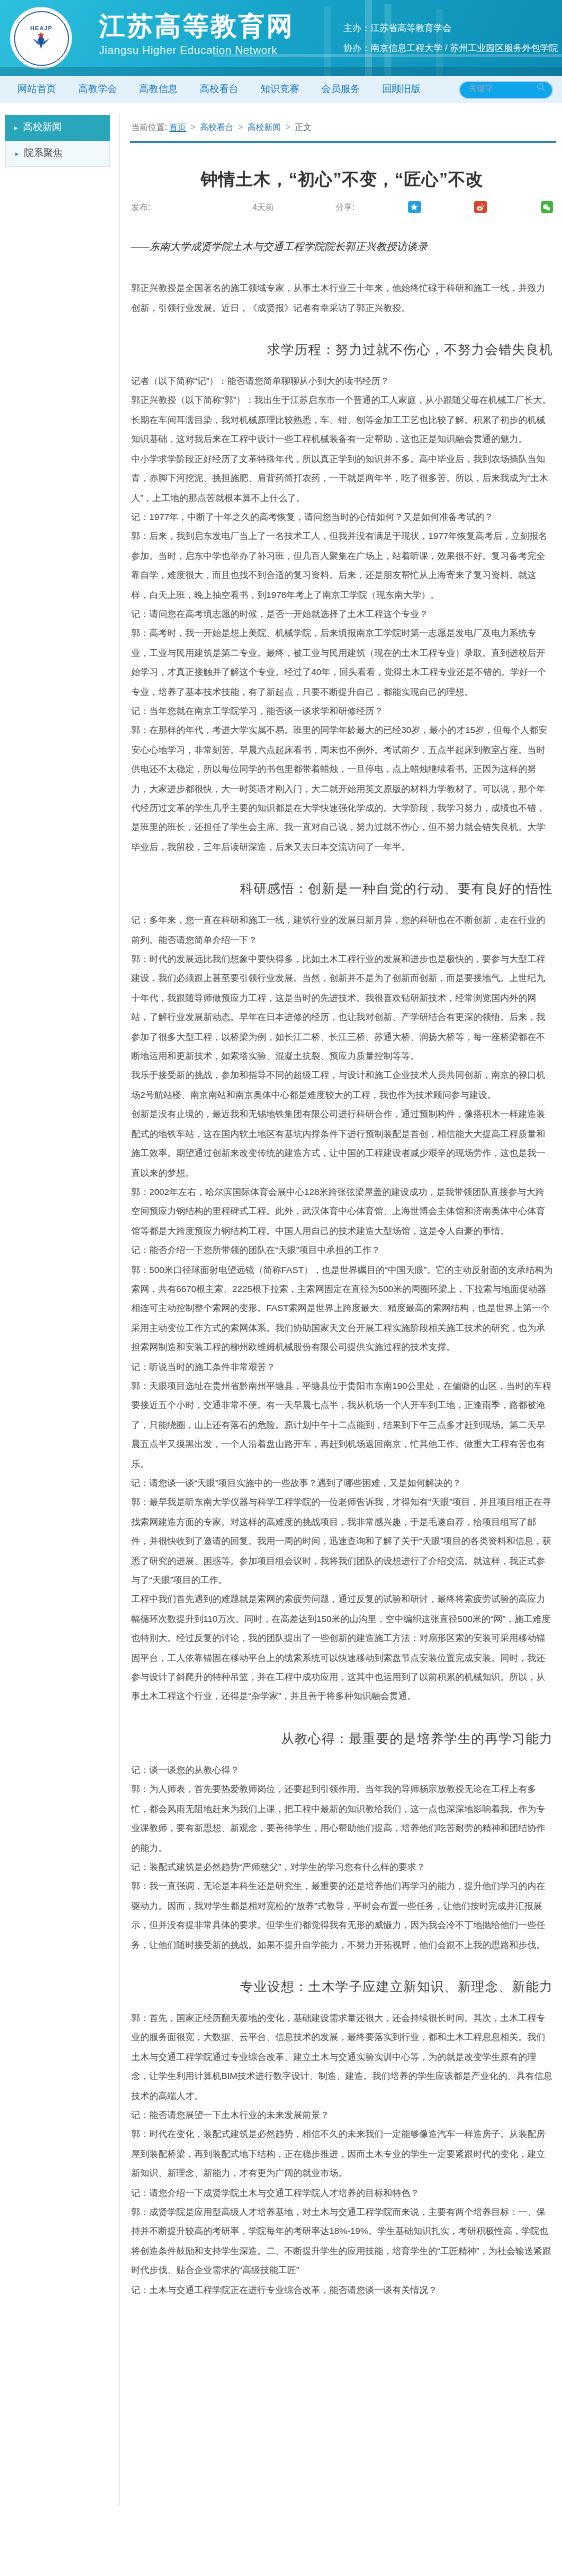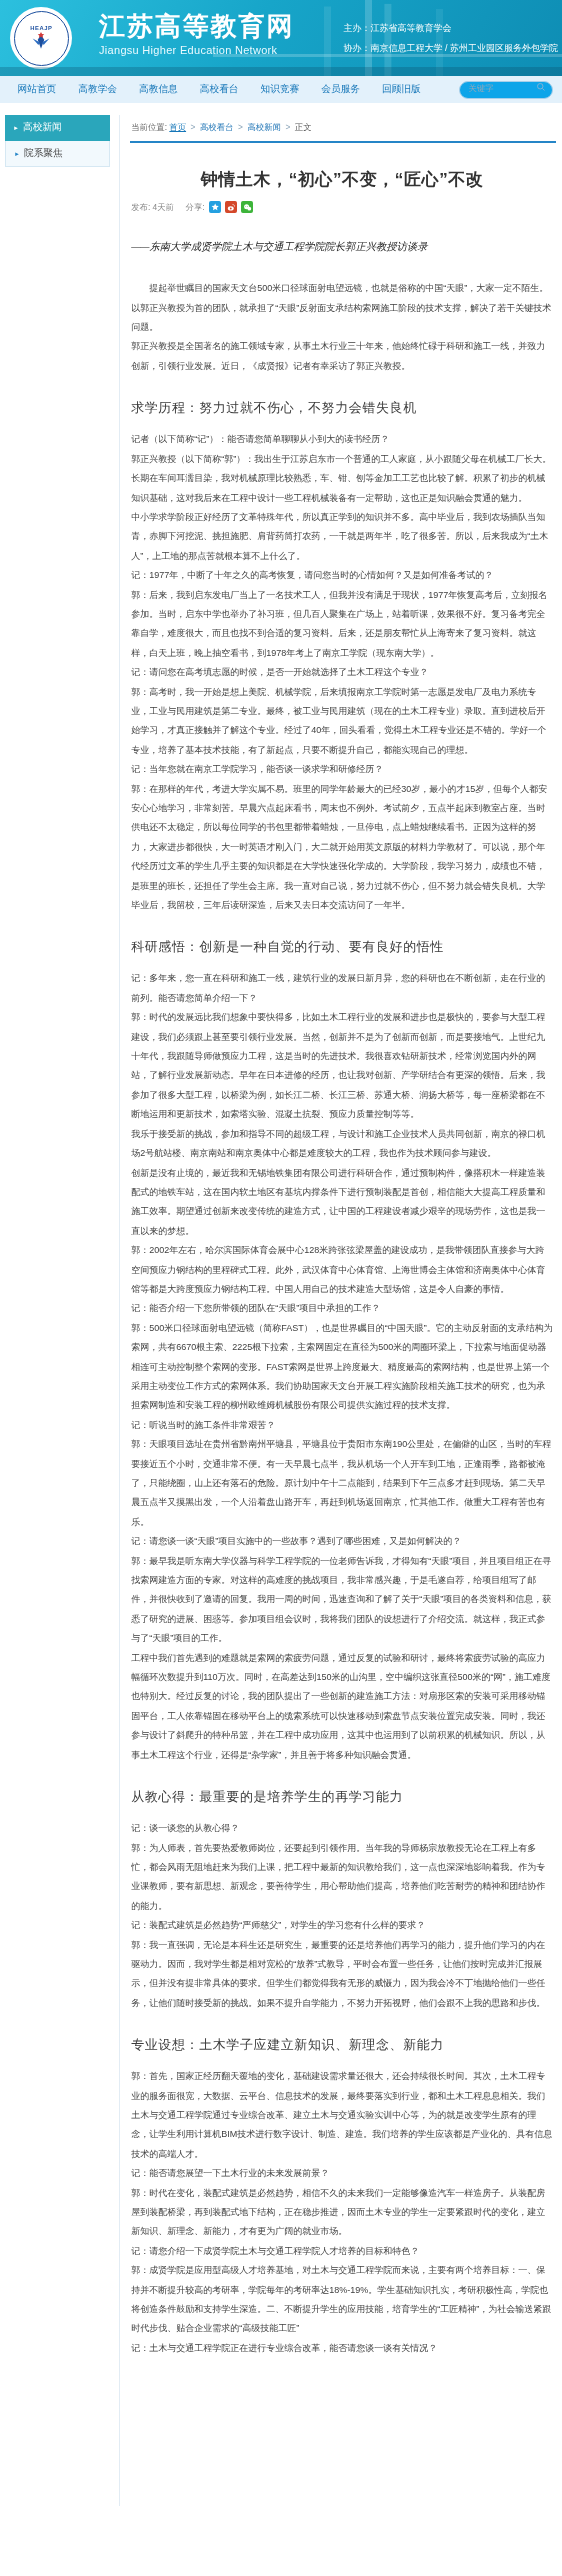--- a/index.html
+++ b/index.html
@@ -42,31 +42,31 @@
   .breadcrumb{font-size:8.4px;color:#666;padding:7.8px 0 7.8px 1.3px;}
   .breadcrumb .sep{margin:0 4.5px;color:#8aa4b8;}
   .crumb-home{color:#1576b8;text-decoration:underline;cursor:pointer;}
   .crumb-link{color:#2779b8;cursor:pointer;}
   .crumb-last{color:#555;}
   .crumb-rule{height:1.9px;background:#2585c7;margin-right:1.3px;}
 
   
   article{padding:0 3.9px 22px 1.3px;}
   .article-title{text-align:center;font-size:17px;color:#333;font-weight:600;margin:24.6px 0 10.3px;letter-spacing:0.6px;}
-  .article-meta{display:flex;align-items:center;justify-content:flex-start;color:#888;font-size:8.4px;margin-bottom:22px;}
+  .article-meta{display:flex;align-items:center;justify-content:space-between;color:#888;font-size:8.4px;margin-bottom:22px;}
   .article-meta .gap{margin-left:11.6px;}
   .share-icon{display:inline-flex;align-items:center;justify-content:center;width:12.3px;height:12.3px;border-radius:1.9px;margin-left:3.9px;cursor:pointer;}
   .share-icon.qzone{background:#24a0e0;}
   .share-icon.weibo{background:#d4482a;}
   .share-icon.wechat{background:#3db43a;}
 
   .kai{font-family:"Liberation Serif","DejaVu Serif",serif;font-style:italic;font-size:10.3px;color:#222;line-height:24.6px;margin:0 0 19.4px 0;}
   .para{font-size:9px;color:#404040;line-height:19.4px;margin:0;}
   .para.indent{text-indent:2em;}
-  .section-heading{text-align:left;font-size:13px;color:#3c3c3c;font-weight:500;margin:23px 0 13px;letter-spacing:0.6px;}
+  .section-heading{text-align:right;font-size:13px;color:#3c3c3c;font-weight:500;margin:23px 0 13px;letter-spacing:0.6px;}
 </style>
 </head>
 <body>
 
 <div class="page">
 
   <header class="banner">
     <div class="tower"></div>
     <div class="deck"></div>
     <div class="logo">
@@ -149,21 +149,20 @@
               <circle cx="8" cy="8.5" r="5.6" fill="#fff"></circle>
               <circle cx="14" cy="12.5" r="4.2" fill="#fff"></circle>
               <circle cx="6" cy="7.5" r="1" fill="#3db43a"></circle>
               <circle cx="10" cy="7.5" r="1" fill="#3db43a"></circle>
             </svg>
           </span>
         </div>
 
         <div id="article-body">
             <p class="kai">——东南大学成贤学院土木与交通工程学院院长郭正兴教授访谈录</p>
-            <p class="para indent">提起举世瞩目的国家天文台500米口径球面射电望远镜，也就是俗称的中国“天眼”，大家一定不陌生。以郭正兴教授为首的团队，就承担了“天眼”反射面支承结构索网施工阶段的技术支撑，解决了若干关键技术问题。</p>
             <p class="para">郭正兴教授是全国著名的施工领域专家，从事土木行业三十年来，他始终忙碌于科研和施工一线，并致力创新，引领行业发展。近日，《成贤报》记者有幸采访了郭正兴教授。</p>
             <h2 class="section-heading">求学历程：努力过就不伤心，不努力会错失良机</h2>
             <p class="para">记者（以下简称“记”）：能否请您简单聊聊从小到大的读书经历？</p>
             <p class="para">郭正兴教授（以下简称“郭”）：我出生于江苏启东市一个普通的工人家庭，从小跟随父母在机械工厂长大。长期在车间耳濡目染，我对机械原理比较熟悉，车、钳、刨等金加工工艺也比较了解。积累了初步的机械知识基础，这对我后来在工程中设计一些工程机械装备有一定帮助，这也正是知识融会贯通的魅力。</p>
             <p class="para">中小学求学阶段正好经历了文革特殊年代，所以真正学到的知识并不多。高中毕业后，我到农场插队当知青，赤脚下河挖泥、挑担施肥、肩背药筒打农药，一干就是两年半，吃了很多苦。所以，后来我成为“土木人”，上工地的那点苦就根本算不上什么了。</p>
             <p class="para">记：1977年，中断了十年之久的高考恢复，请问您当时的心情如何？又是如何准备考试的？</p>
             <p class="para">郭：后来，我到启东发电厂当上了一名技术工人，但我并没有满足于现状，1977年恢复高考后，立刻报名参加。当时，启东中学也举办了补习班，但几百人聚集在广场上，站着听课，效果很不好。复习备考完全靠自学，难度很大，而且也找不到合适的复习资料。后来，还是朋友帮忙从上海寄来了复习资料。就这样，白天上班，晚上抽空看书，到1978年考上了南京工学院（现东南大学）。</p>
             <p class="para">记：请问您在高考填志愿的时候，是否一开始就选择了土木工程这个专业？</p>
             <p class="para">郭：高考时，我一开始是想上美院、机械学院，后来填报南京工学院时第一志愿是发电厂及电力系统专业，工业与民用建筑是第二专业。最终，被工业与民用建筑（现在的土木工程专业）录取。直到进校后开始学习，才真正接触并了解这个专业。经过了40年，回头看看，觉得土木工程专业还是不错的。学好一个专业，培养了基本技术技能，有了新起点，只要不断提升自己，都能实现自己的理想。</p>
             <p class="para">记：当年您就在南京工学院学习，能否谈一谈求学和研修经历？</p>

